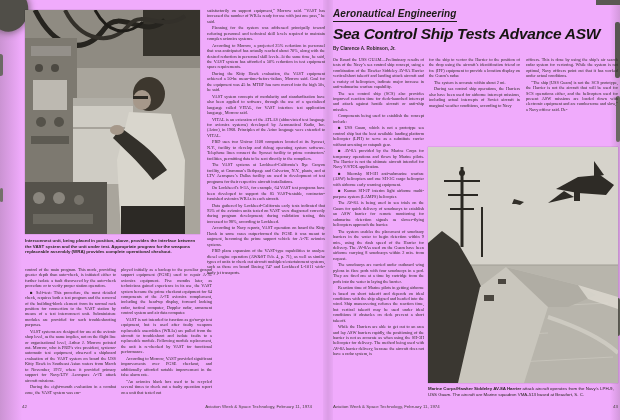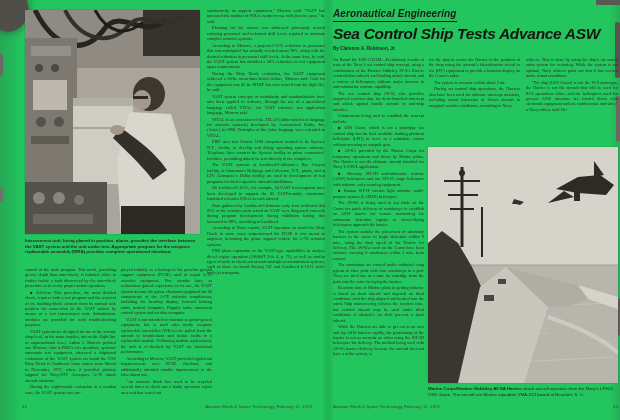--- a/index.html
+++ b/index.html
@@ -1,16 +1,16 @@
 <!DOCTYPE html>
 <html><head>
 <meta charset="utf-8">
 <style>
   html,body{margin:0;padding:0;background:#e8e7e1;}
-  .spread{position:relative;width:620px;height:420px;background:#22c55e;overflow:hidden;
+  .spread{position:relative;width:620px;height:420px;background:#f0abfc;overflow:hidden;
           font-family:"Liberation Serif",serif;color:#2e2b25;-webkit-text-size-adjust:none;}
   .shade-left{position:absolute;left:0;top:0;width:22px;height:420px;
       background:linear-gradient(90deg,rgba(55,52,46,.20),rgba(55,52,46,0));}
   .shade-right{position:absolute;right:0;top:0;width:10px;height:420px;
       background:linear-gradient(270deg,rgba(55,52,46,.16),rgba(55,52,46,0));}
   .gutter{position:absolute;left:323px;top:0;width:10px;height:420px;
       background:linear-gradient(90deg,rgba(0,0,0,.03),rgba(0,0,0,.09),rgba(0,0,0,.03));}
   .artifact{position:absolute;background:#504e48;}
   .blob1{left:-8px;top:-10px;width:36px;height:42px;border-radius:45% 60% 55% 40%;transform:rotate(24deg);box-shadow:0 0 6px 2px rgba(60,58,52,.5);}
   .blob2{left:-2px;top:54px;width:5px;height:22px;border-radius:3px;background:#6b6964;}

